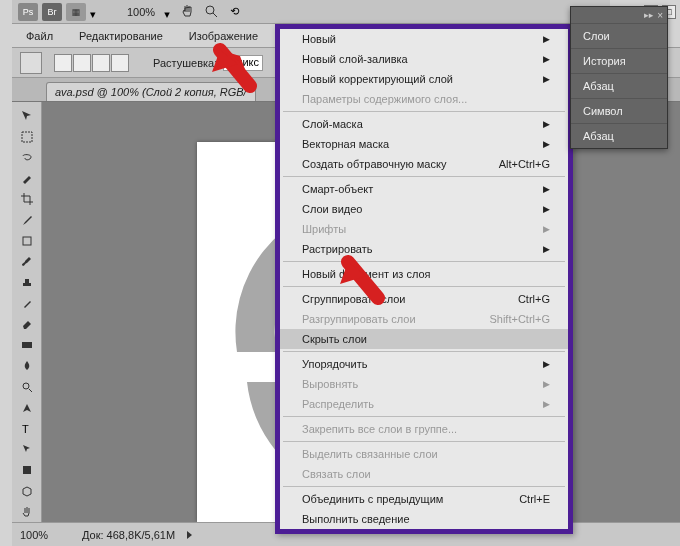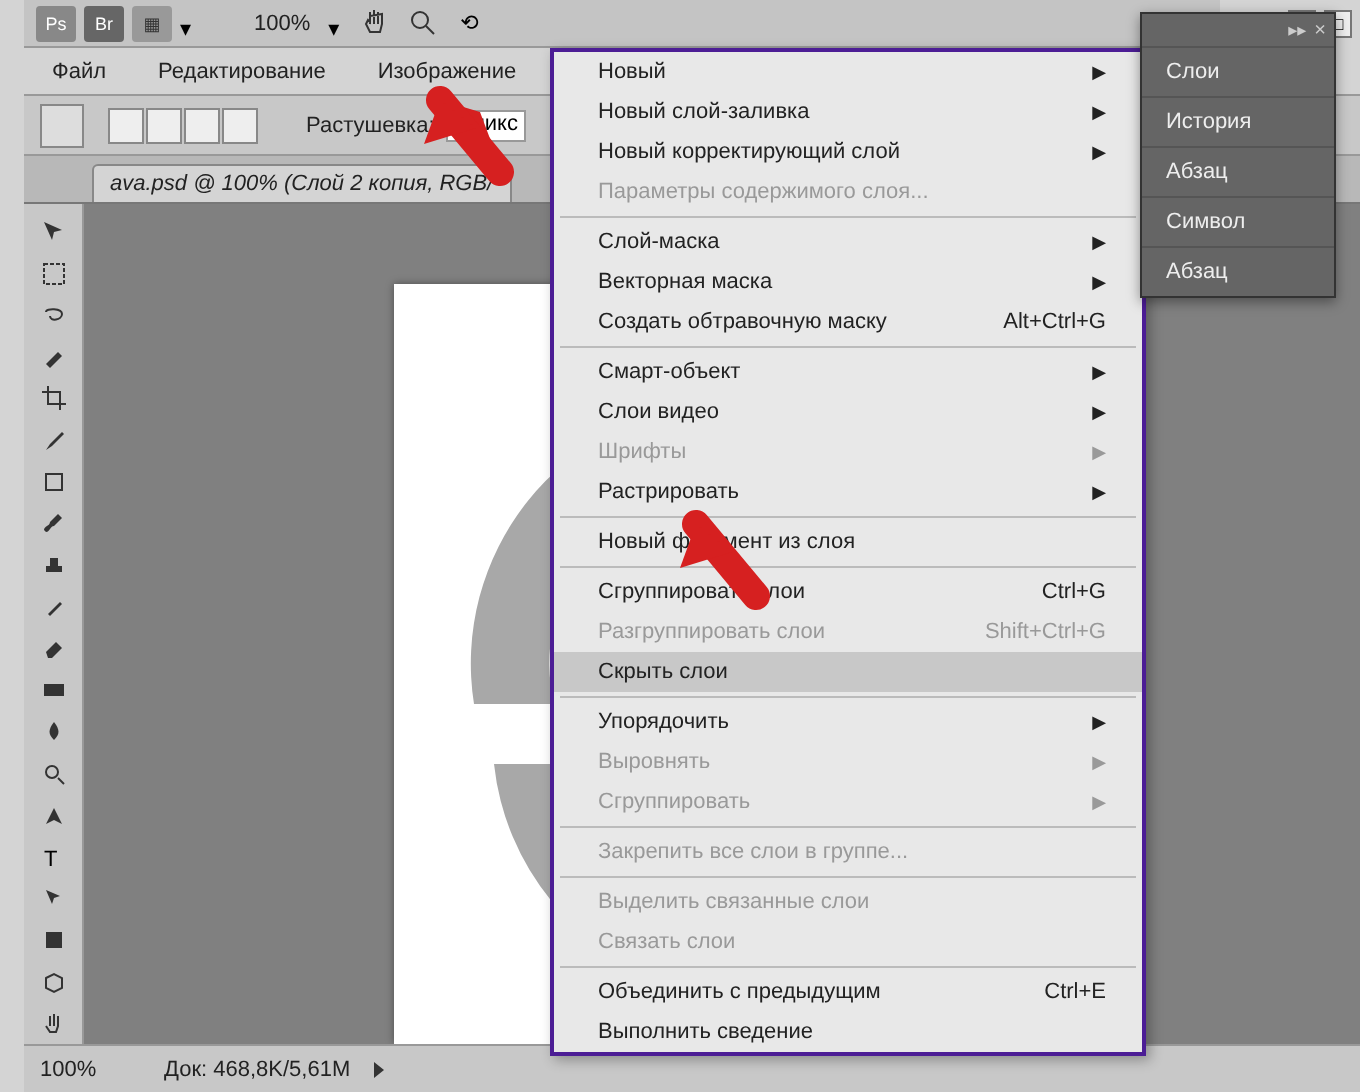--- a/index.html
+++ b/index.html
@@ -38,21 +38,21 @@
 .canvas-area { flex: 1; background: #808080; position: relative; overflow: hidden; }
 .canvas { position: absolute; left: 155px; top: 40px; width: 330px; height: 380px; background: #fff; box-shadow: 0 0 4px rgba(0,0,0,0.4); }
 .shape1 { position: absolute; left: 185px; top: 90px; }
 
 
 .statusbar { height: 24px; background: #c8c8c8; border-top: 1px solid #999; display: flex; align-items: center; padding: 0 8px; gap: 12px; font-size: 10px; color: #222; }
 .statusbar .pct { width: 50px; }
 .statusbar .arrow-r { width: 0; height: 0; border-top: 4px solid transparent; border-bottom: 4px solid transparent; border-left: 5px solid #333; }
 
 
-.dropdown { position: absolute; left: 275px; top: 24px; width: 298px; background: #e8e8e8; border: 2px solid #4c1d95; box-shadow: 2px 2px 6px rgba(0,0,0,0.3); z-index: 100; }
+.dropdown { position: absolute; left: 275px; top: 24px; width: 298px; background: #e8e8e8; border: 5px solid #4c1d95; box-shadow: 2px 2px 6px rgba(0,0,0,0.3); z-index: 100; }
 .dropdown .row { display: flex; align-items: center; justify-content: space-between; padding: 4px 18px 4px 22px; cursor: pointer; color: #222; }
 .dropdown .row.disabled { color: #999; cursor: default; }
 .dropdown .row.hl { background: #c8c8c8; }
 .dropdown .row .arr { font-size: 9px; }
 .dropdown .sep { height: 1px; background: #bbb; margin: 2px 3px; }
 
 
 .panel { position: absolute; right: 12px; top: 6px; width: 98px; background: #656565; border: 1px solid #333; z-index: 200; box-shadow: 0 2px 6px rgba(0,0,0,0.4); }
 .panel .hdr { height: 16px; background: #656565; display: flex; align-items: center; justify-content: flex-end; padding: 0 4px; gap: 4px; }
 .panel .pitem { padding: 6px 12px; color: #eee; border-top: 1px solid #555; cursor: pointer; font-size: 11px; }
@@ -309,21 +309,21 @@
     <div class="sep"></div>
     <div class="row">
         <span>Упорядочить</span>
         <span class="arr">▶</span>
       </div>
     <div class="row disabled">
         <span>Выровнять</span>
         <span class="arr">▶</span>
       </div>
     <div class="row disabled">
-        <span>Сгруппировать</span>
+        <span>Распределить</span>
         <span class="arr">▶</span>
       </div>
     <div class="sep"></div>
     <div class="row disabled">
         <span>Закрепить все слои в группе...</span>
       </div>
     <div class="sep"></div>
     <div class="row disabled">
         <span>Выделить связанные слои</span>
       </div>

